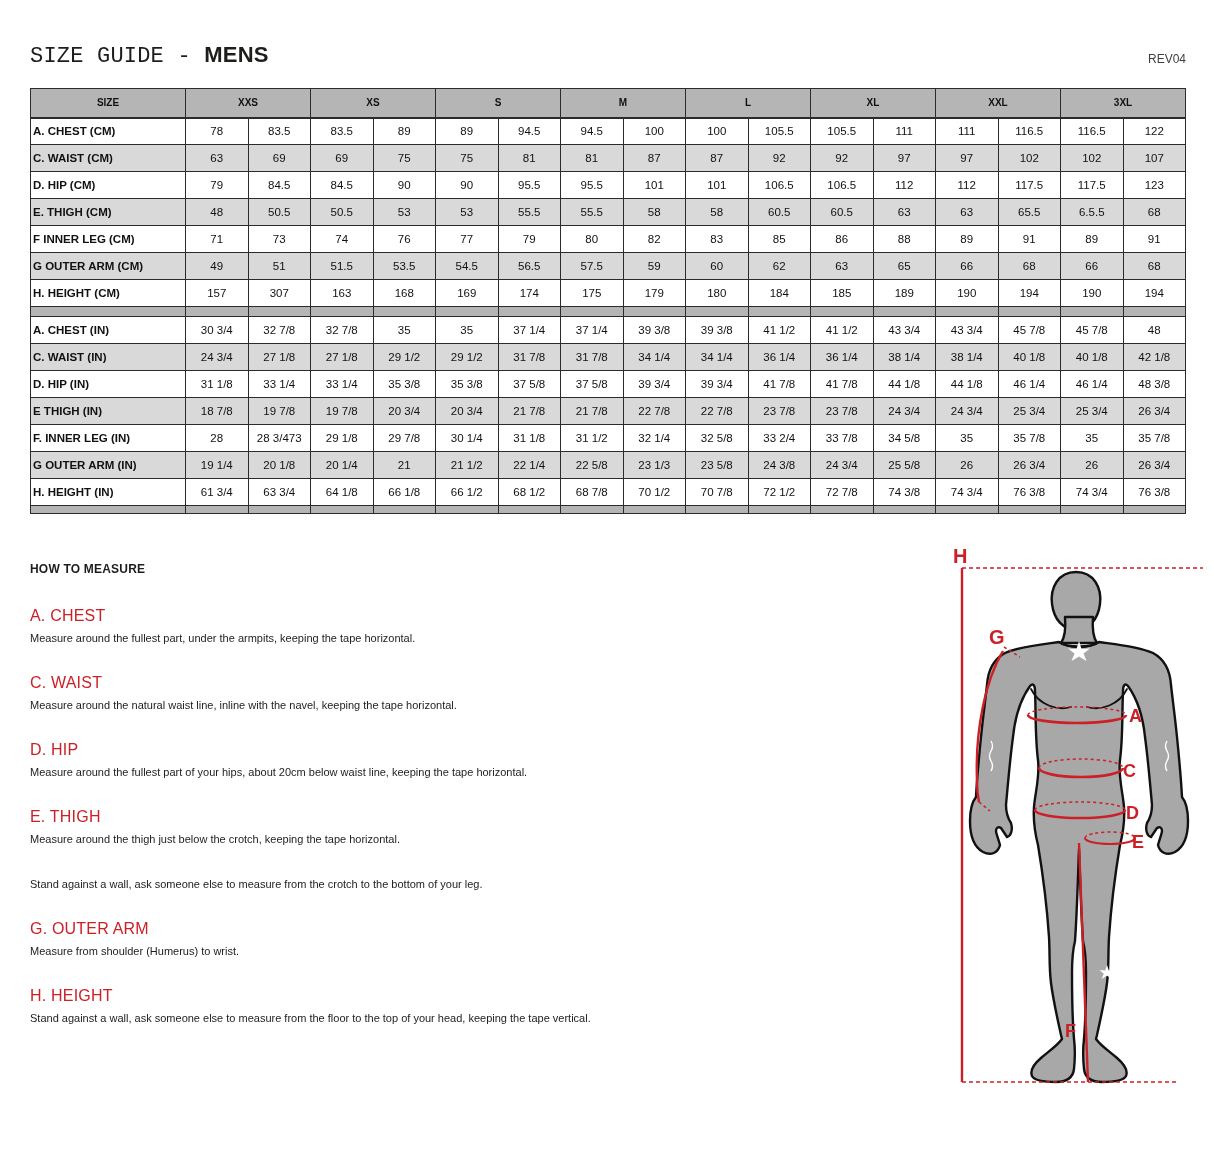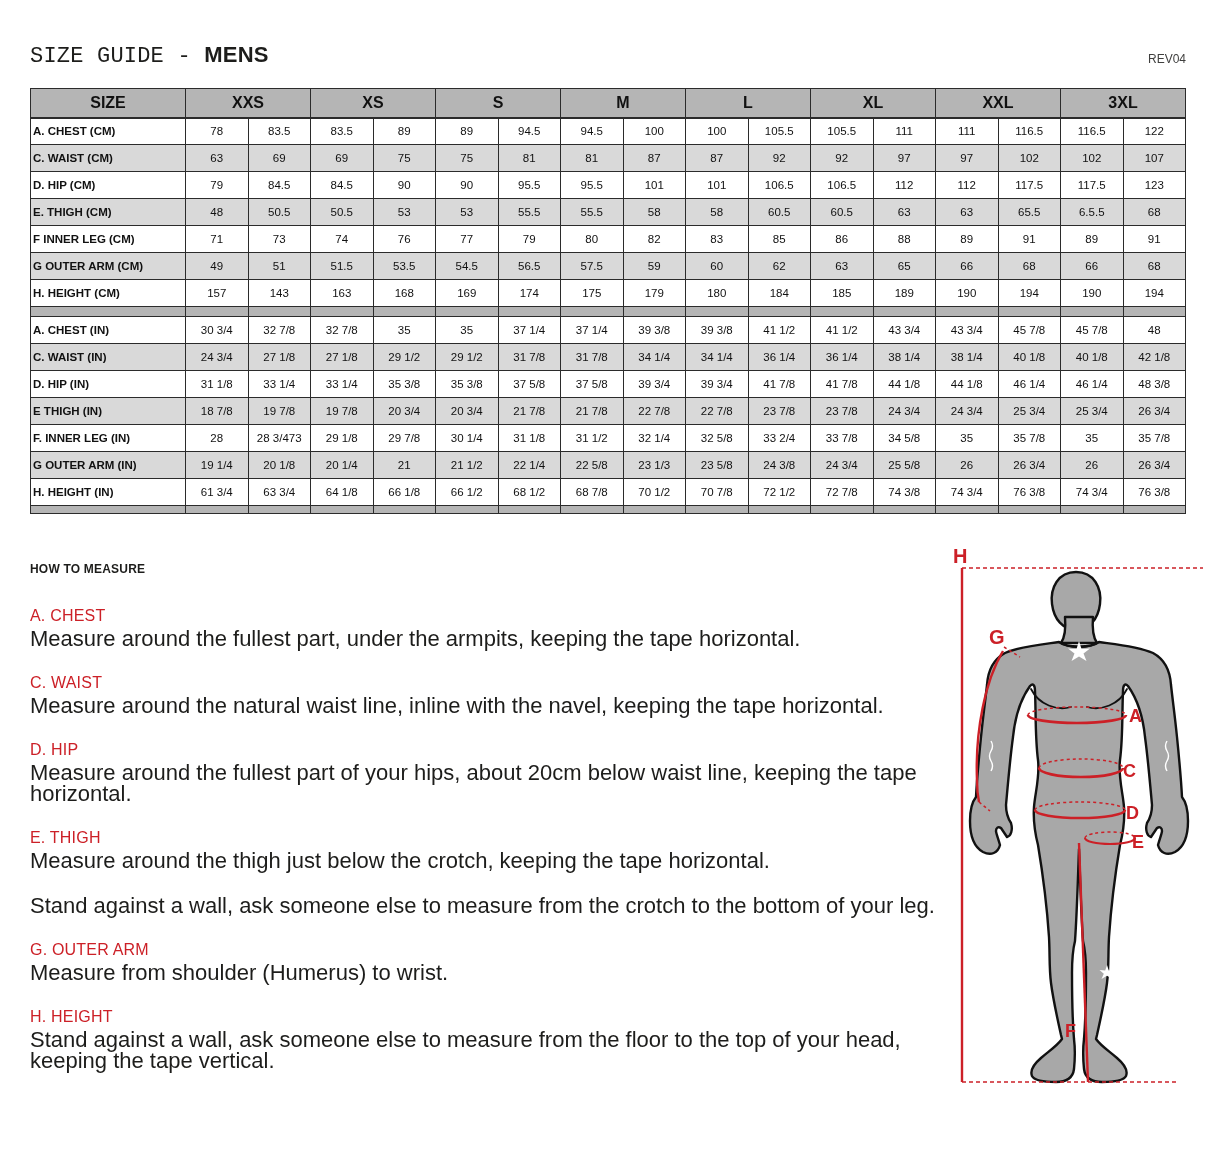--- a/index.html
+++ b/index.html
@@ -29,39 +29,39 @@
     font-size:11.5px;color:#111;
   }
   table.size-table col.c-label{width:155px;}
   table.size-table th,table.size-table td{
     border:1px solid var(--grid_line);
     text-align:center;vertical-align:middle;
     overflow:hidden;white-space:nowrap;
   }
   table.size-table thead th{
     background:var(--table_header_gray);
-    height:29px;font-weight:700;font-size:16px;
+    height:29px;font-weight:700;font-size:10px;
     border-bottom-width:2px;
   }
   table.size-table thead th.label-col{text-align:center;}
   table.size-table tbody td{height:27px;background:#fff;}
   table.size-table tbody tr.shade td{background:var(--row_stripe_gray);}
   table.size-table tbody td.lbl{
     text-align:left;padding-left:2px;font-weight:700;
   }
   table.size-table tbody tr.sep td{
     height:10px;background:var(--table_header_gray);padding:0;
   }
   table.size-table tbody tr.foot td{height:8px;}
   
   .htm-heading{position:absolute;left:30px;top:562px;font-size:12px;font-weight:800;letter-spacing:.2px;}
   .measure-list{position:absolute;left:30px;top:606px;width:920px;}
   .m-item{margin-bottom:24px;}
   .m-label{color:var(--accent_red);font-weight:400;font-size:16px;line-height:19px;margin-bottom:3px;letter-spacing:.2px;}
-  .m-text{font-size:22px;line-height:21px;color:var(--text_ink);}
+  .m-text{font-size:11px;line-height:21px;color:var(--text_ink);}
   
   .figure-wrap{position:absolute;left:945px;top:545px;width:270px;height:604px;}
   .figure-wrap svg{display:block;width:100%;height:100%;}
   .body-shape{fill:var(--figure_body_gray);stroke:#111;stroke-width:2.4;stroke-linejoin:round;}
   .detail-line{fill:none;stroke:#111;stroke-width:1.8;stroke-linecap:round;}
   .logo-white{fill:#ffffff;stroke:none;}
   .logo-squiggle{fill:none;stroke:#ffffff;stroke-width:1.4;}
   .red-solid{fill:none;stroke:var(--accent_red);stroke-width:2.4;}
   .red-ellipse-bottom{fill:none;stroke:var(--accent_red);stroke-width:2.6;}
   .red-dash{fill:none;stroke:var(--accent_red);stroke-width:1.6;stroke-dasharray:4 3;}
@@ -206,21 +206,21 @@
         <td>63</td>
         <td>65</td>
         <td>66</td>
         <td>68</td>
         <td>66</td>
         <td>68</td>
       </tr>
       <tr>
         <td class="lbl">H. HEIGHT (CM)</td>
         <td>157</td>
-        <td>143</td>
+        <td>307</td>
         <td>163</td>
         <td>168</td>
         <td>169</td>
         <td>174</td>
         <td>175</td>
         <td>179</td>
         <td>180</td>
         <td>184</td>
         <td>185</td>
         <td>189</td>

